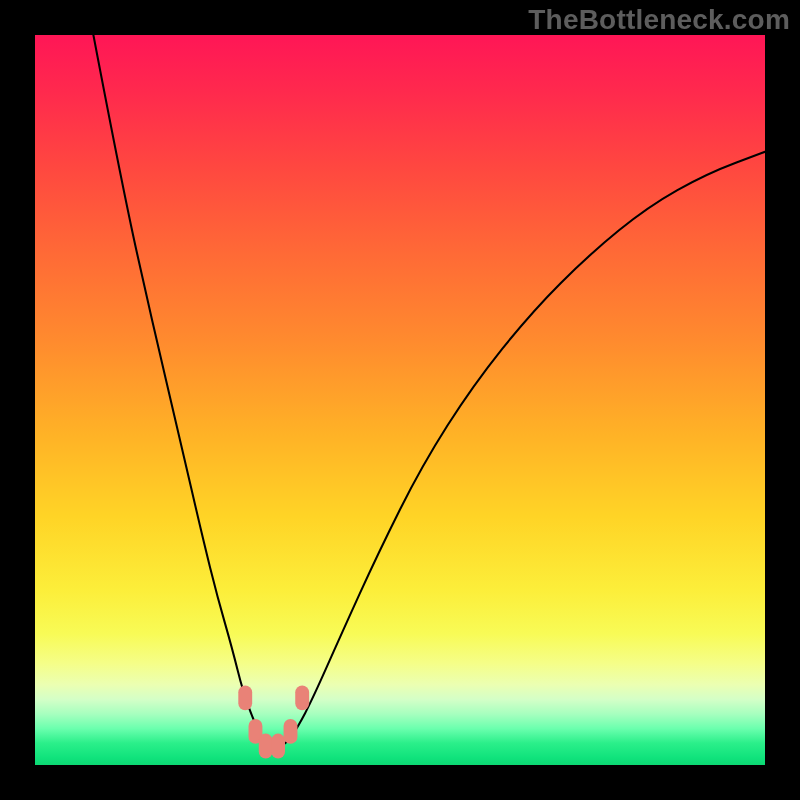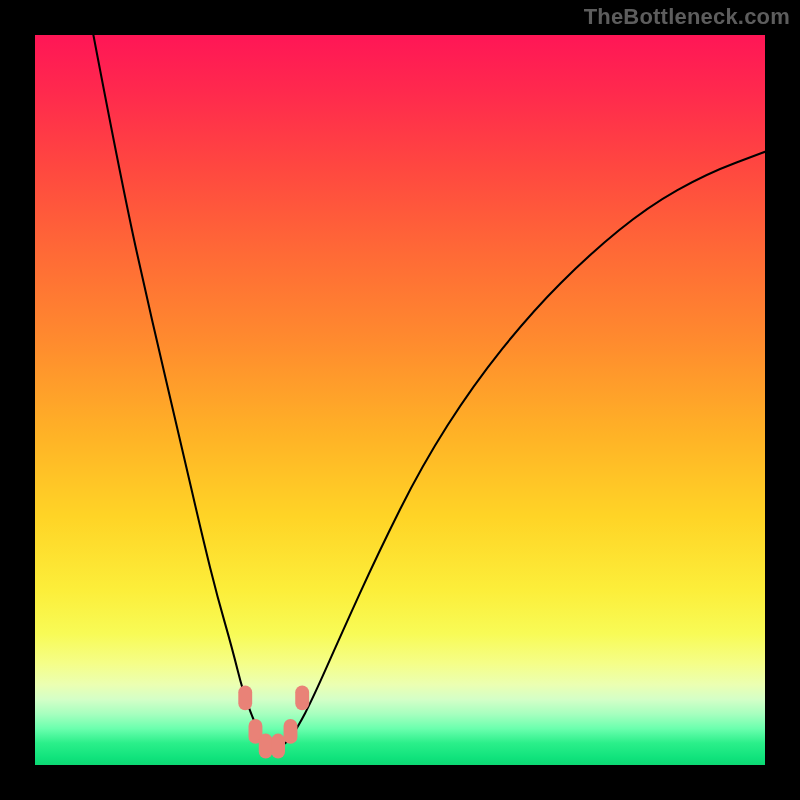--- a/index.html
+++ b/index.html
@@ -14,21 +14,21 @@
     position: relative;
     width: 800px;
     height: 800px;
     background: #000;
   }
   .watermark {
     position: absolute;
     top: 4px;
     right: 10px;
     color: #5d5d5d;
-    font-size: 22px;
+    font-size: 28px;
     font-weight: 600;
     letter-spacing: 0.2px;
     z-index: 10;
   }
   .plot {
     position: absolute;
     left: 35px;
     top: 35px;
     width: 730px;
     height: 730px;

